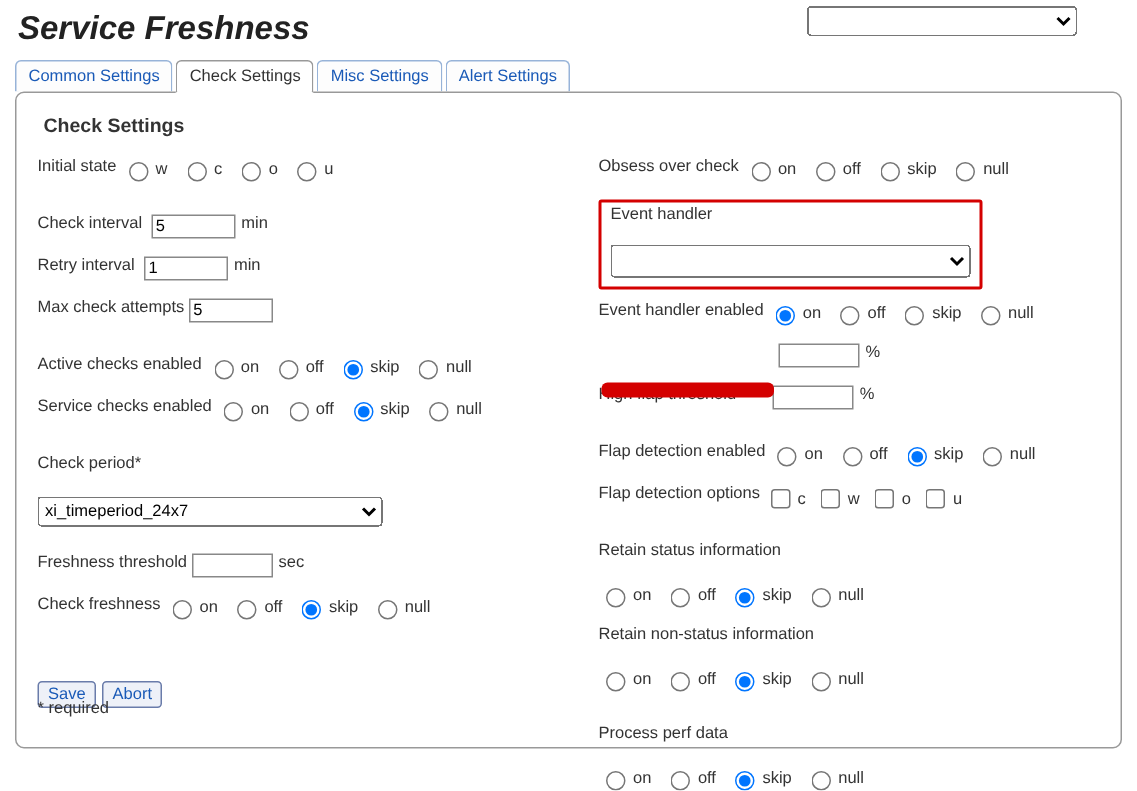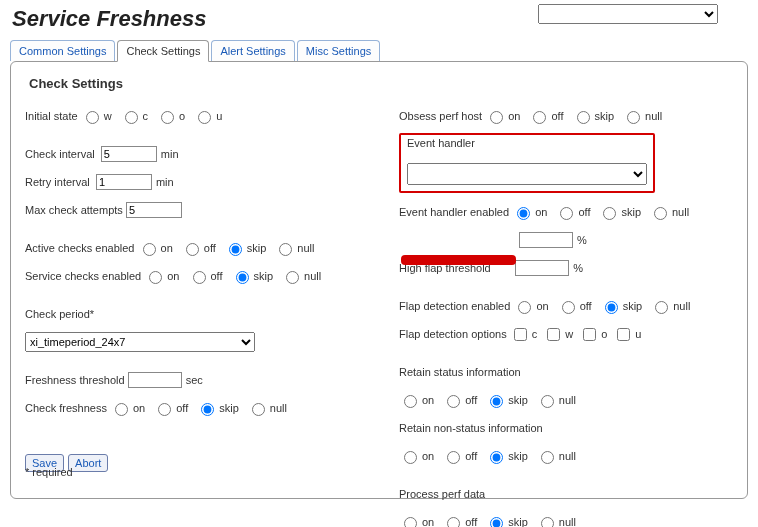--- a/index.html
+++ b/index.html
@@ -7,21 +7,21 @@
   .page-title{font-family:Verdana,Arial,sans-serif;font-size:22px;font-weight:bold;font-style:italic;margin:2px 0 8px 8px;color:#222}
   .top-select{position:absolute;top:4px;right:40px}
   .top-select select{width:180px;height:20px;font-size:11px}
   .tabs{display:flex;gap:0;align-items:center;margin-left:6px}
   .tab{border:1px solid #97b3d8;border-bottom:none;border-radius:4px 4px 0 0;padding:4px 8px;color:#1a5ab7;background:#fdfdfd;font-size:11px;cursor:pointer;margin-right:2px}
   .tab.active{background:#fff;font-weight:normal;color:#333;position:relative;z-index:2;border-color:#999;border-bottom:1px solid #fff;margin-bottom:-1px}
   .panel{border:1px solid #999;border-radius:6px;margin:0 6px 6px 6px;padding:12px 14px 10px 14px;position:relative;z-index:1;height:438px;box-sizing:border-box}
   .section-title{font-weight:bold;font-size:13px;margin:2px 0 14px 4px}
   .cols{display:flex;gap:40px}
   .col{flex:1}
-  .row{display:flex;align-items:center;margin-bottom:6px;min-height:22px}
+  .row{display:flex;align-items:flex-start;margin-bottom:6px;min-height:22px}
   .row .lbl{white-space:nowrap}
   .gap{height:10px}
   input[type=text]{font-size:11px;padding:1px 2px;border:1px solid #888}
   select{font-size:11px}
   .radio-group{display:inline-flex;align-items:center;gap:2px}
   .radio-group label{margin-right:6px;display:inline-flex;align-items:center;gap:2px}
   .check-group{display:inline-flex;align-items:center;gap:2px}
   .check-group label{margin-right:4px;display:inline-flex;align-items:center;gap:2px}
   .btns{position:absolute;left:14px;bottom:26px;display:flex;gap:4px}
   .btn{border:1px solid #6a7caa;background:#eef1f8;color:#1a5ab7;border-radius:3px;padding:2px 6px;cursor:pointer;font-size:11px}
@@ -42,22 +42,22 @@
 
 <div class="page-title">Service Freshness</div>
 
 <div class="top-select">
   <select value=""></select>
 </div>
 
 <div class="tabs">
   <div class="tab">Common Settings</div>
   <div class="tab active">Check Settings</div>
+  <div class="tab">Misc Settings</div>
   <div class="tab">Alert Settings</div>
-  <div class="tab">Misc Settings</div>
 </div>
 
 <div class="panel">
   <div class="section-title">Check Settings</div>
 
   <div class="red-scribble"></div>
 
   <div class="cols">
 
     <div class="col">
@@ -177,21 +177,21 @@
           <label>
                 <input type="radio" name="cf" style="">
                 <span>null</span>
               </label>
         </span>
       </div>
     </div>
 
     <div class="col">
       <div class="row">
-        <span class="lbl">Obsess perf host</span>&nbsp;
+        <span class="lbl">Obsess over check</span>&nbsp;
         <span class="radio-group">
           <label>
                 <input type="radio" name="ooh" style="">
                 <span>on</span>
               </label>
           <label>
                 <input type="radio" name="ooh" style="">
                 <span>off</span>
               </label>
           <label>

